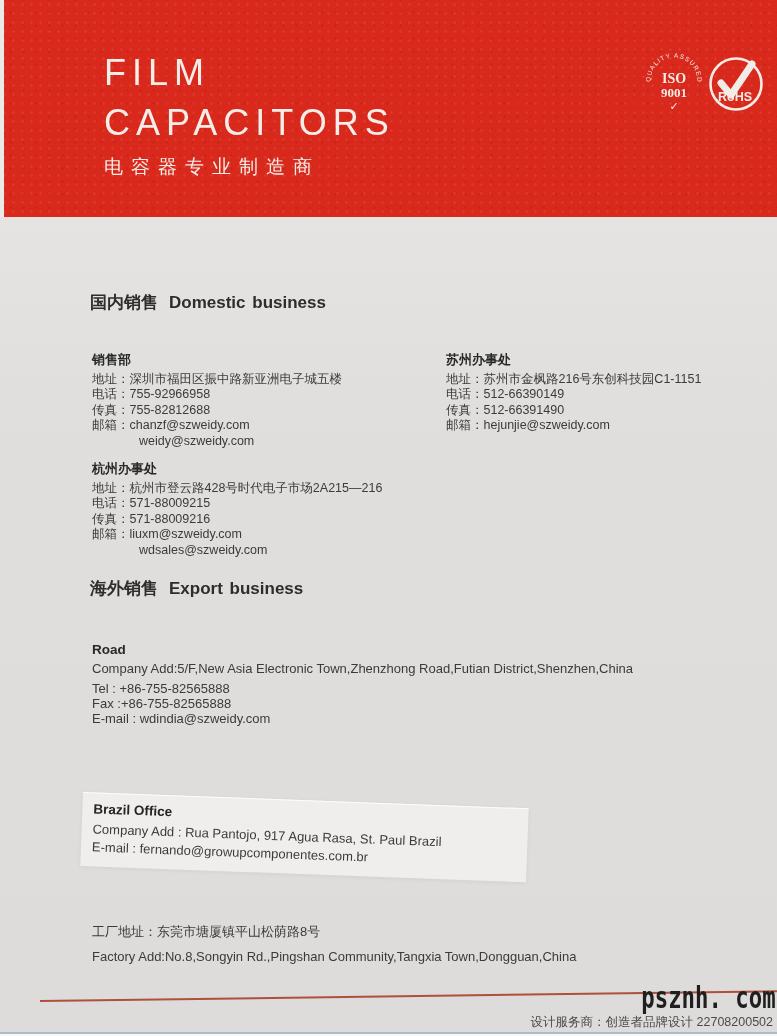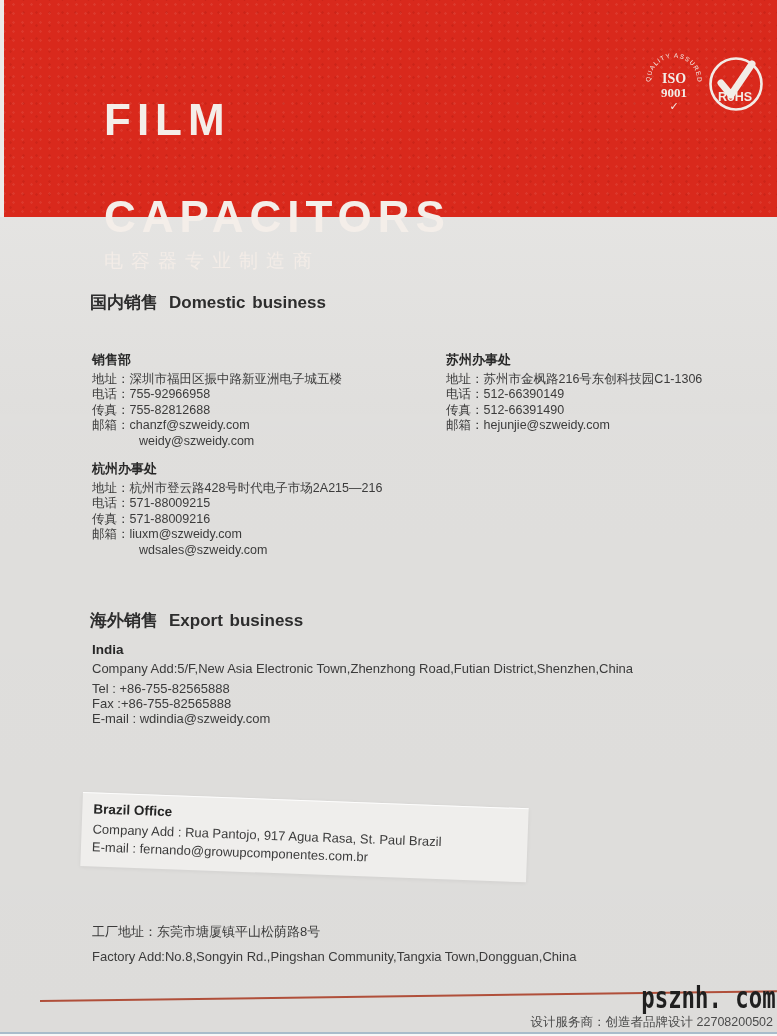--- a/index.html
+++ b/index.html
@@ -16,21 +16,21 @@
     position:absolute; left:0; top:0; width:777px; height:217px;
     background-color:#d9291c;
     background-image:
       radial-gradient(rgba(255,255,255,0.07) 1px, transparent 1.5px),
       radial-gradient(rgba(130,10,6,0.14) 1px, transparent 1.5px);
     background-size:9px 9px, 13px 13px;
     background-position:0 0, 4px 6px;
   }
   .edge-strip { position:absolute; left:0; top:0; width:4px; height:217px; background:#eceae8; }
   .brand { position:absolute; left:104px; top:48px; color:#f4eee9; }
-  .title-line { font-size:44px; line-height:50px; letter-spacing:6px; font-weight:700;margin-top:47px; }
+  .title-line { font-size:36px; line-height:50px; letter-spacing:6px; font-weight:400; }
   .subtitle { margin-top:6px; font-size:19px; letter-spacing:8px; color:#f3ece7; }
   .badge { position:absolute; }
   .badge-iso { left:644px; top:52px; }
   .badge-rohs { left:707px; top:53px; }
   
   .sec-heading { position:absolute; font-size:17px; color:#2d2d2d; white-space:nowrap; }
   .sec-heading .zh { font-weight:bold; }
   .sec-heading .en { margin-left:11px; font-weight:bold; word-spacing:2px; }
   .office { position:absolute; font-size:12.5px; line-height:15.5px; color:#3b3b3b; white-space:nowrap;margin-top:21px; }
   .office .name { font-weight:bold; font-size:13px; color:#282828; margin-bottom:4px; }
@@ -101,41 +101,41 @@
     <div class="name">销售部</div>
     <div>地址：深圳市福田区振中路新亚洲电子城五楼</div>
     <div>电话：755-92966958</div>
     <div>传真：755-82812688</div>
     <div>邮箱：chanzf@szweidy.com</div>
     <div class="cont">weidy@szweidy.com</div>
   </div>
 
   <div class="office" style="left:446px; top:331px;">
     <div class="name">苏州办事处</div>
-    <div>地址：苏州市金枫路216号东创科技园C1-1306</div>
+    <div>地址：苏州市金枫路216号东创科技园C1-1151</div>
     <div>电话：512-66390149</div>
     <div>传真：512-66391490</div>
     <div>邮箱：hejunjie@szweidy.com</div>
   </div>
 
   <div class="office" style="left:92px; top:440px;">
     <div class="name">杭州办事处</div>
     <div>地址：杭州市登云路428号时代电子市场2A215—216</div>
     <div>电话：571-88009215</div>
     <div>传真：571-88009216</div>
     <div>邮箱：liuxm@szweidy.com</div>
     <div class="cont">wdsales@szweidy.com</div>
   </div>
 
-  <div class="sec-heading" style="left:90px; top:577px;margin-top:32px;">
+  <div class="sec-heading" style="left:90px; top:577px;">
     <span class="zh">海外销售</span><span class="en">Export business</span>
   </div>
 
   <div class="office" style="left:92px; top:621px; line-height:15px;">
-    <div class="name" style="font-size:13.5px;">India</div>
+    <div class="name" style="font-size:13.5px;">Road</div>
     <div style="font-size:13px;">Company Add:5/F,New Asia Electronic Town,Zhenzhong Road,Futian District,Shenzhen,China</div>
     <div class="row-gap" style="font-size:13px;">Tel : +86-755-82565888</div>
     <div style="font-size:13px;">Fax :+86-755-82565888</div>
     <div style="font-size:13px;">E-mail : wdindia@szweidy.com</div>
   </div>
 
 
   <div class="sticker">
     <div class="name">Brazil Office</div>
     <div>Company Add : Rua Pantojo, 917 Agua Rasa, St. Paul Brazil</div>

